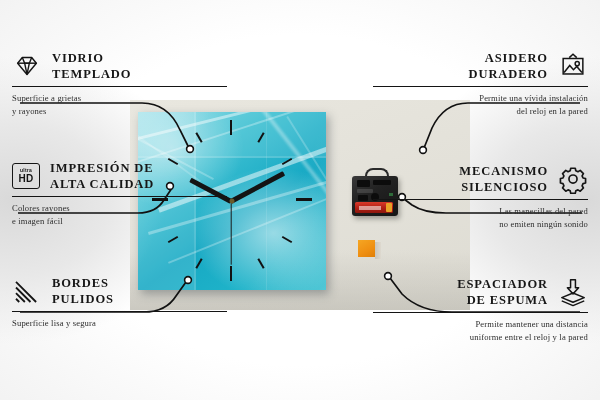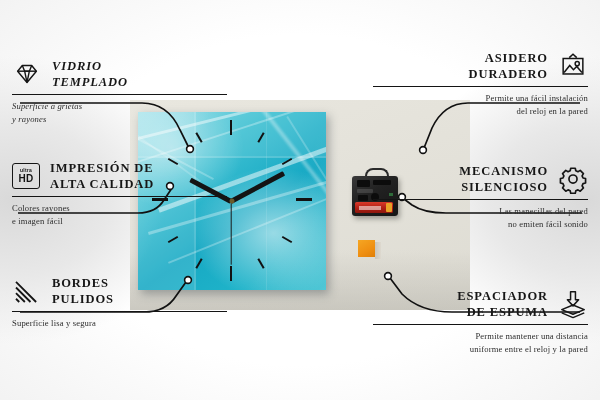--- a/index.html
+++ b/index.html
@@ -190,21 +190,21 @@
     <g fill="#ffffff" stroke="#111" stroke-width="1.6">
       <circle cx="190" cy="149" r="3.4"></circle>
       <circle cx="170" cy="186" r="3.4"></circle>
       <circle cx="188" cy="280" r="3.4"></circle>
       <circle cx="423" cy="150" r="3.4"></circle>
       <circle cx="402" cy="197" r="3.4"></circle>
       <circle cx="388" cy="276" r="3.4"></circle>
     </g>
   </svg>
 
-  <div class="feat left" style="top:58px;font-style:italic;">
+  <div class="feat left" style="top:50px;">
     <div class="feat-head">
       <svg class="ico" viewBox="0 0 32 32">
         <g fill="none" stroke="#151515" stroke-width="1.5" stroke-linejoin="round">
           <path d="M6 13 L11 7 H21 L26 13 L16 25 Z"></path>
           <path d="M6 13 H26"></path>
             <path d="M11 7 L13.5 13 L16 25"></path>
           <path d="M21 7 L18.5 13 L16 25"></path>
             <path d="M13.5 13 H18.5"></path>
         </g>
       </svg>
@@ -269,46 +269,46 @@
           <path d="M6.5 23 L12.5 15.5 L16.5 20 L20 16.5 L25.5 23"></path>
         </g>
       </svg>
       <div class="feat-title">
         <div>ASIDERO</div>
         <div>DURADERO</div>
       </div>
     </div>
     <div class="feat-rule"></div>
     <div class="feat-sub">
-      <div>Permite una fácil instalación</div>
+      <div>Permite una vívida instalación</div>
       <div>del reloj en la pared</div>
     </div>
   </div>
 
   <div class="feat right" style="top:163px;">
     <div class="feat-head">
       <svg class="ico" viewBox="0 0 32 32">
         <g fill="none" stroke="#151515" stroke-width="1.8" stroke-linejoin="round">
           <path d="M13.6 4.5 h4.8 l.6 2.7 2.3 1.0 2.4-1.4 3.4 3.4 -1.4 2.4 1.0 2.3 2.7 .6 v4.8 l-2.7 .6 -1.0 2.3 1.4 2.4 -3.4 3.4 -2.4-1.4 -2.3 1.0 -.6 2.7 h-4.8 l-.6-2.7 -2.3-1.0 -2.4 1.4 -3.4-3.4 1.4-2.4 -1.0-2.3 -2.7-.6 v-4.8 l2.7-.6 1.0-2.3 -1.4-2.4 3.4-3.4 2.4 1.4 2.3-1.0 z"></path>
           <circle cx="16" cy="16" r="4.3"></circle>
         </g>
       </svg>
       <div class="feat-title">
         <div>MECANISMO</div>
         <div>SILENCIOSO</div>
       </div>
     </div>
     <div class="feat-rule"></div>
     <div class="feat-sub">
       <div>Las manecillas del pared</div>
-      <div>no emiten fácil sonido</div>
-    </div>
-  </div>
-
-  <div class="feat right" style="top:288px;">
+      <div>no emiten ningún sonido</div>
+    </div>
+  </div>
+
+  <div class="feat right" style="top:276px;">
     <div class="feat-head">
       <svg class="ico" viewBox="0 0 32 32">
         <g fill="none" stroke="#151515" stroke-width="1.6" stroke-linejoin="round">
           <path d="M13.4 3 h5.2 v8.4 h3.4 L16 18 L10 11.4 h3.4 z"></path>
           <path d="M16 17 L28 22 L16 27 L4 22 z"></path>
           <path d="M4 25.5 L16 30.5 L28 25.5"></path>
         </g>
       </svg>
       <div class="feat-title">
         <div>ESPACIADOR</div>

